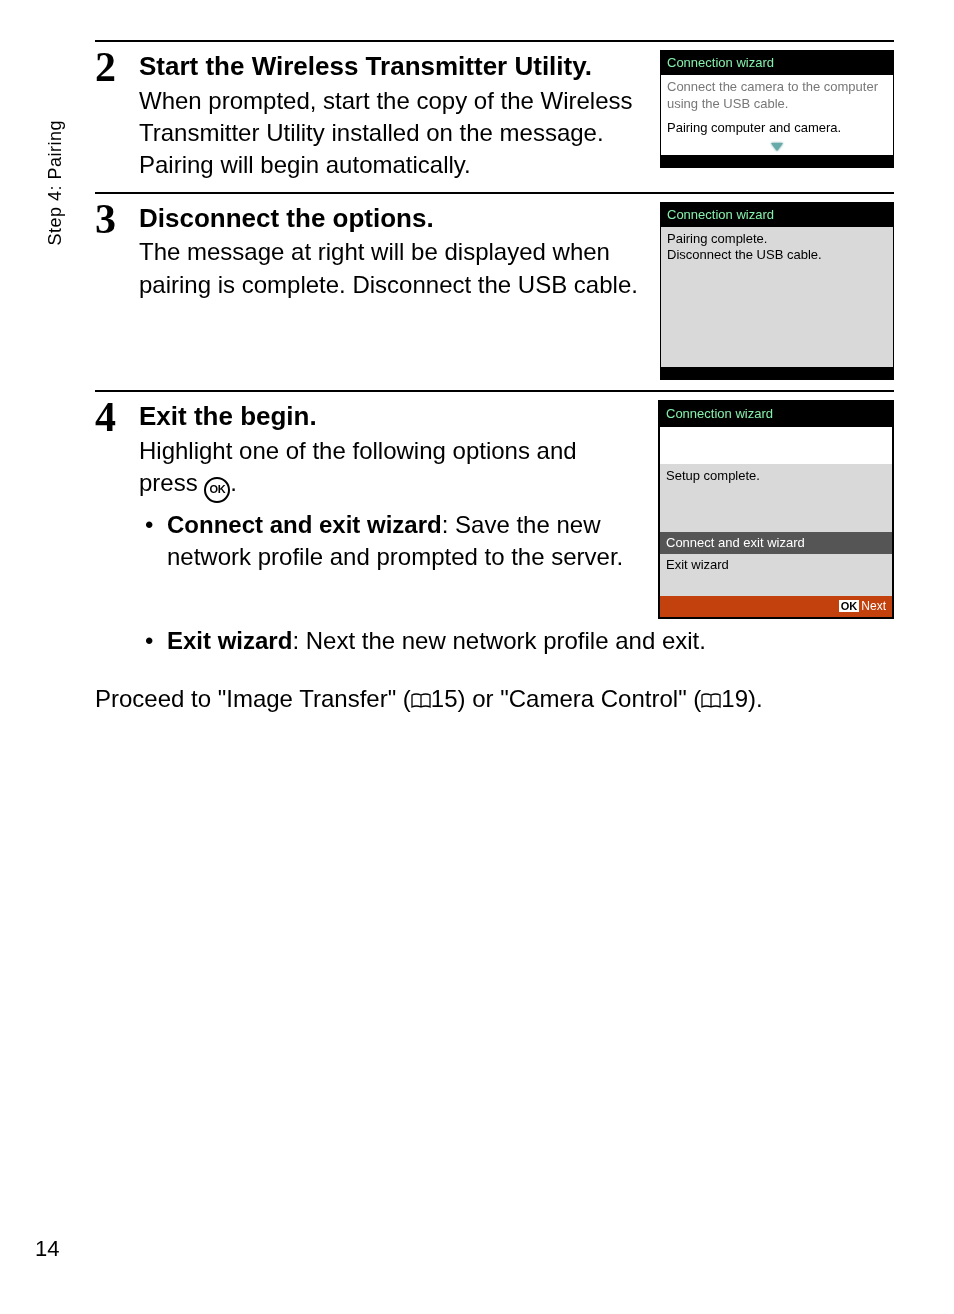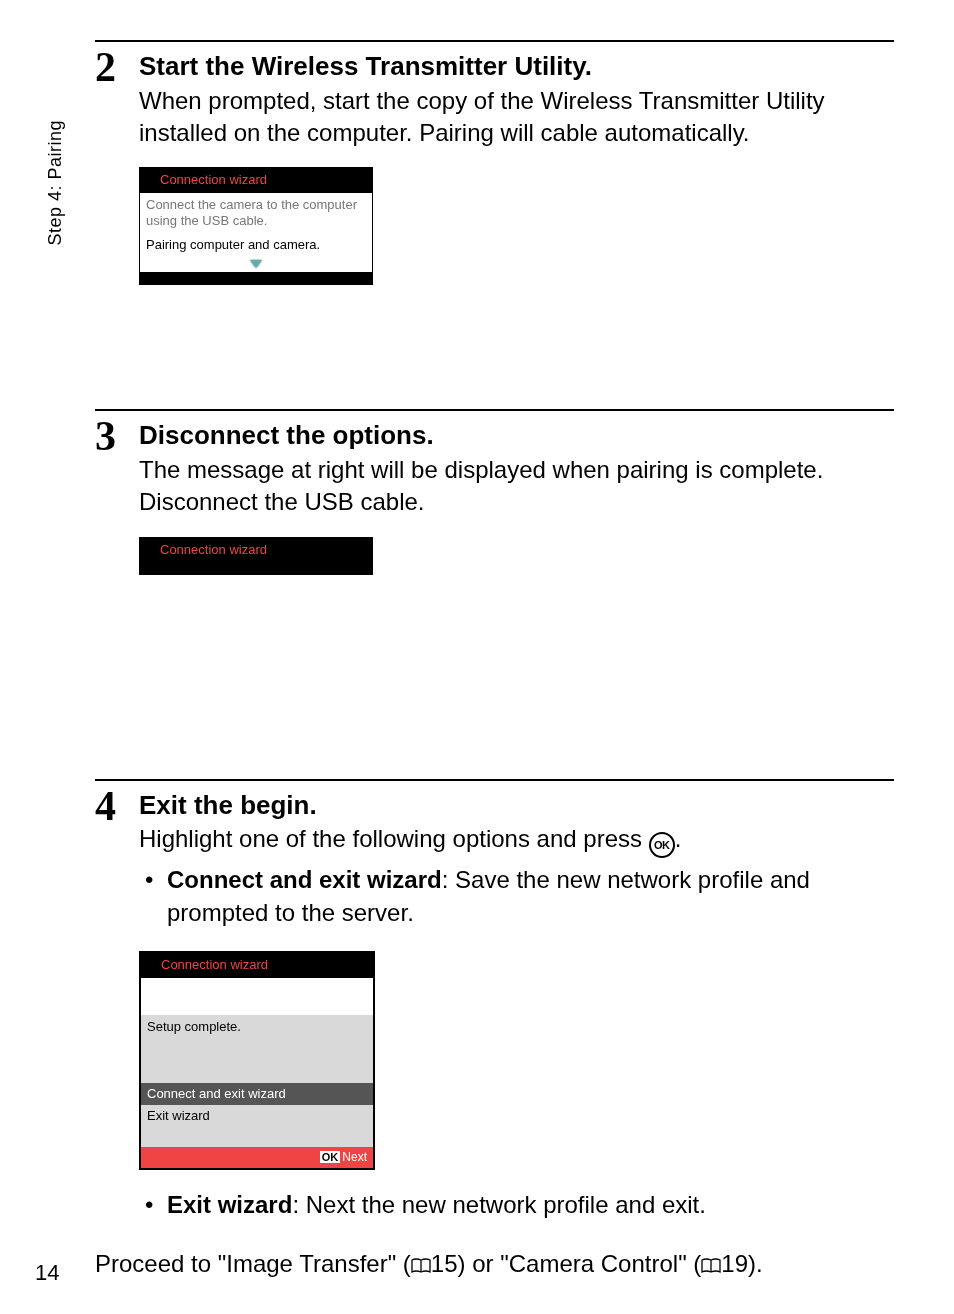--- a/index.html
+++ b/index.html
@@ -23,21 +23,21 @@
     top: 120px;
     writing-mode: vertical-rl;
     transform: rotate(180deg);
     font-size: 18px;
     color: #000;
     letter-spacing: 0.5px;
   }
   .page-number {
     position: absolute;
     left: 35px;
-    bottom: 28px;
+    bottom: 52px;
     font-size: 22px;
   }
   .step {
     display: flex;
     align-items: flex-start;
     border-top: 2px solid #000;
     padding-top: 4px;
     margin-bottom: 10px;
   }
   .step-number {
@@ -107,22 +107,22 @@
   
   .shot {
     width: 232px;
     border: 1px solid #000;
     background: #fff;
     font-size: 13px;
     line-height: 1.25;
   }
   .shot-title {
     background: #000;
-    color: #ef4444;
-    padding: 4px 20px;
+    color: #86efac;
+    padding: 4px 6px;
     font-size: 13px;
   }
   .shot-row {
     padding: 4px 6px;
     color: #000;
   }
   .shot-gray {
     color: #777;
   }
   .shot-bottom {
@@ -133,21 +133,21 @@
     background: #555;
     color: #fff;
     padding: 3px 6px;
   }
   .shot-plain {
     background: #d9d9d9;
     color: #000;
     padding: 3px 6px;
   }
   .shot-ok {
-    background: #ef4444;
+    background: #c2410c;
     color: #fff;
     text-align: right;
     padding: 3px 6px;
     font-size: 12px;
   }
   .shot-ok .okbox {
     background: #fff;
     color: #000;
     font-weight: 700;
     padding: 0 2px;
@@ -164,21 +164,20 @@
     width: 0; height: 0;
     border-left: 6px solid transparent;
     border-right: 6px solid transparent;
     border-top: 8px solid #6aa;
     filter: drop-shadow(0 0 1px #388);
   }
   .two-col {
     display: flex;
     gap: 18px;
     align-items: flex-start;
-    flex-direction: column;
   }
   .two-col .textcol { flex: 1; }
   .two-col .imgcol  { flex: 0 0 232px; }
   .spacer-body {
     min-height: 100px;
   }
   .shot-body-fill {
     background: #d9d9d9;
   }
 </style>
@@ -187,21 +186,21 @@
 
 <div class="page">
 
   <div class="vertical-tab">Step 4: Pairing</div>
 
   <div class="step">
     <div class="step-number">2</div>
     <div class="step-body two-col">
       <div class="textcol">
         <div class="step-title">Start the Wireless Transmitter Utility.</div>
-        <div class="step-text">When prompted, start the copy of the Wireless Transmitter Utility installed on the computer. Pairing will cable automatically.</div>
+        <div class="step-text">When prompted, start the copy of the Wireless Transmitter Utility installed on the message. Pairing will begin automatically.</div>
       </div>
       <div class="imgcol">
         <div class="shot">
           <div class="shot-title">Connection wizard</div>
           <div class="shot-row shot-gray">Connect the camera to the computer using the USB cable.</div>
           <div class="shot-row">Pairing computer and camera.</div>
           <div class="arrow-row"><span class="arrow-down-icon"></span></div>
           <div class="shot-bottom"></div>
         </div>
       </div>
@@ -211,20 +210,25 @@
   <div class="step">
     <div class="step-number">3</div>
     <div class="step-body two-col">
       <div class="textcol">
         <div class="step-title">Disconnect the options.</div>
         <div class="step-text">The message at right will be displayed when pairing is complete. Disconnect the USB cable.</div>
       </div>
       <div class="imgcol">
         <div class="shot">
           <div class="shot-title">Connection wizard</div>
+          <div class="shot-body-fill">
+            <div class="shot-row" style="padding-bottom:0;">Pairing complete.</div>
+            <div class="shot-row" style="padding-top:0;">Disconnect the USB cable.</div>
+            <div class="spacer-body"></div>
+          </div>
           <div class="shot-bottom"></div>
         </div>
       </div>
     </div>
   </div>
 
   <div class="step">
     <div class="step-number">4</div>
     <div class="step-body">
       <div class="two-col">

